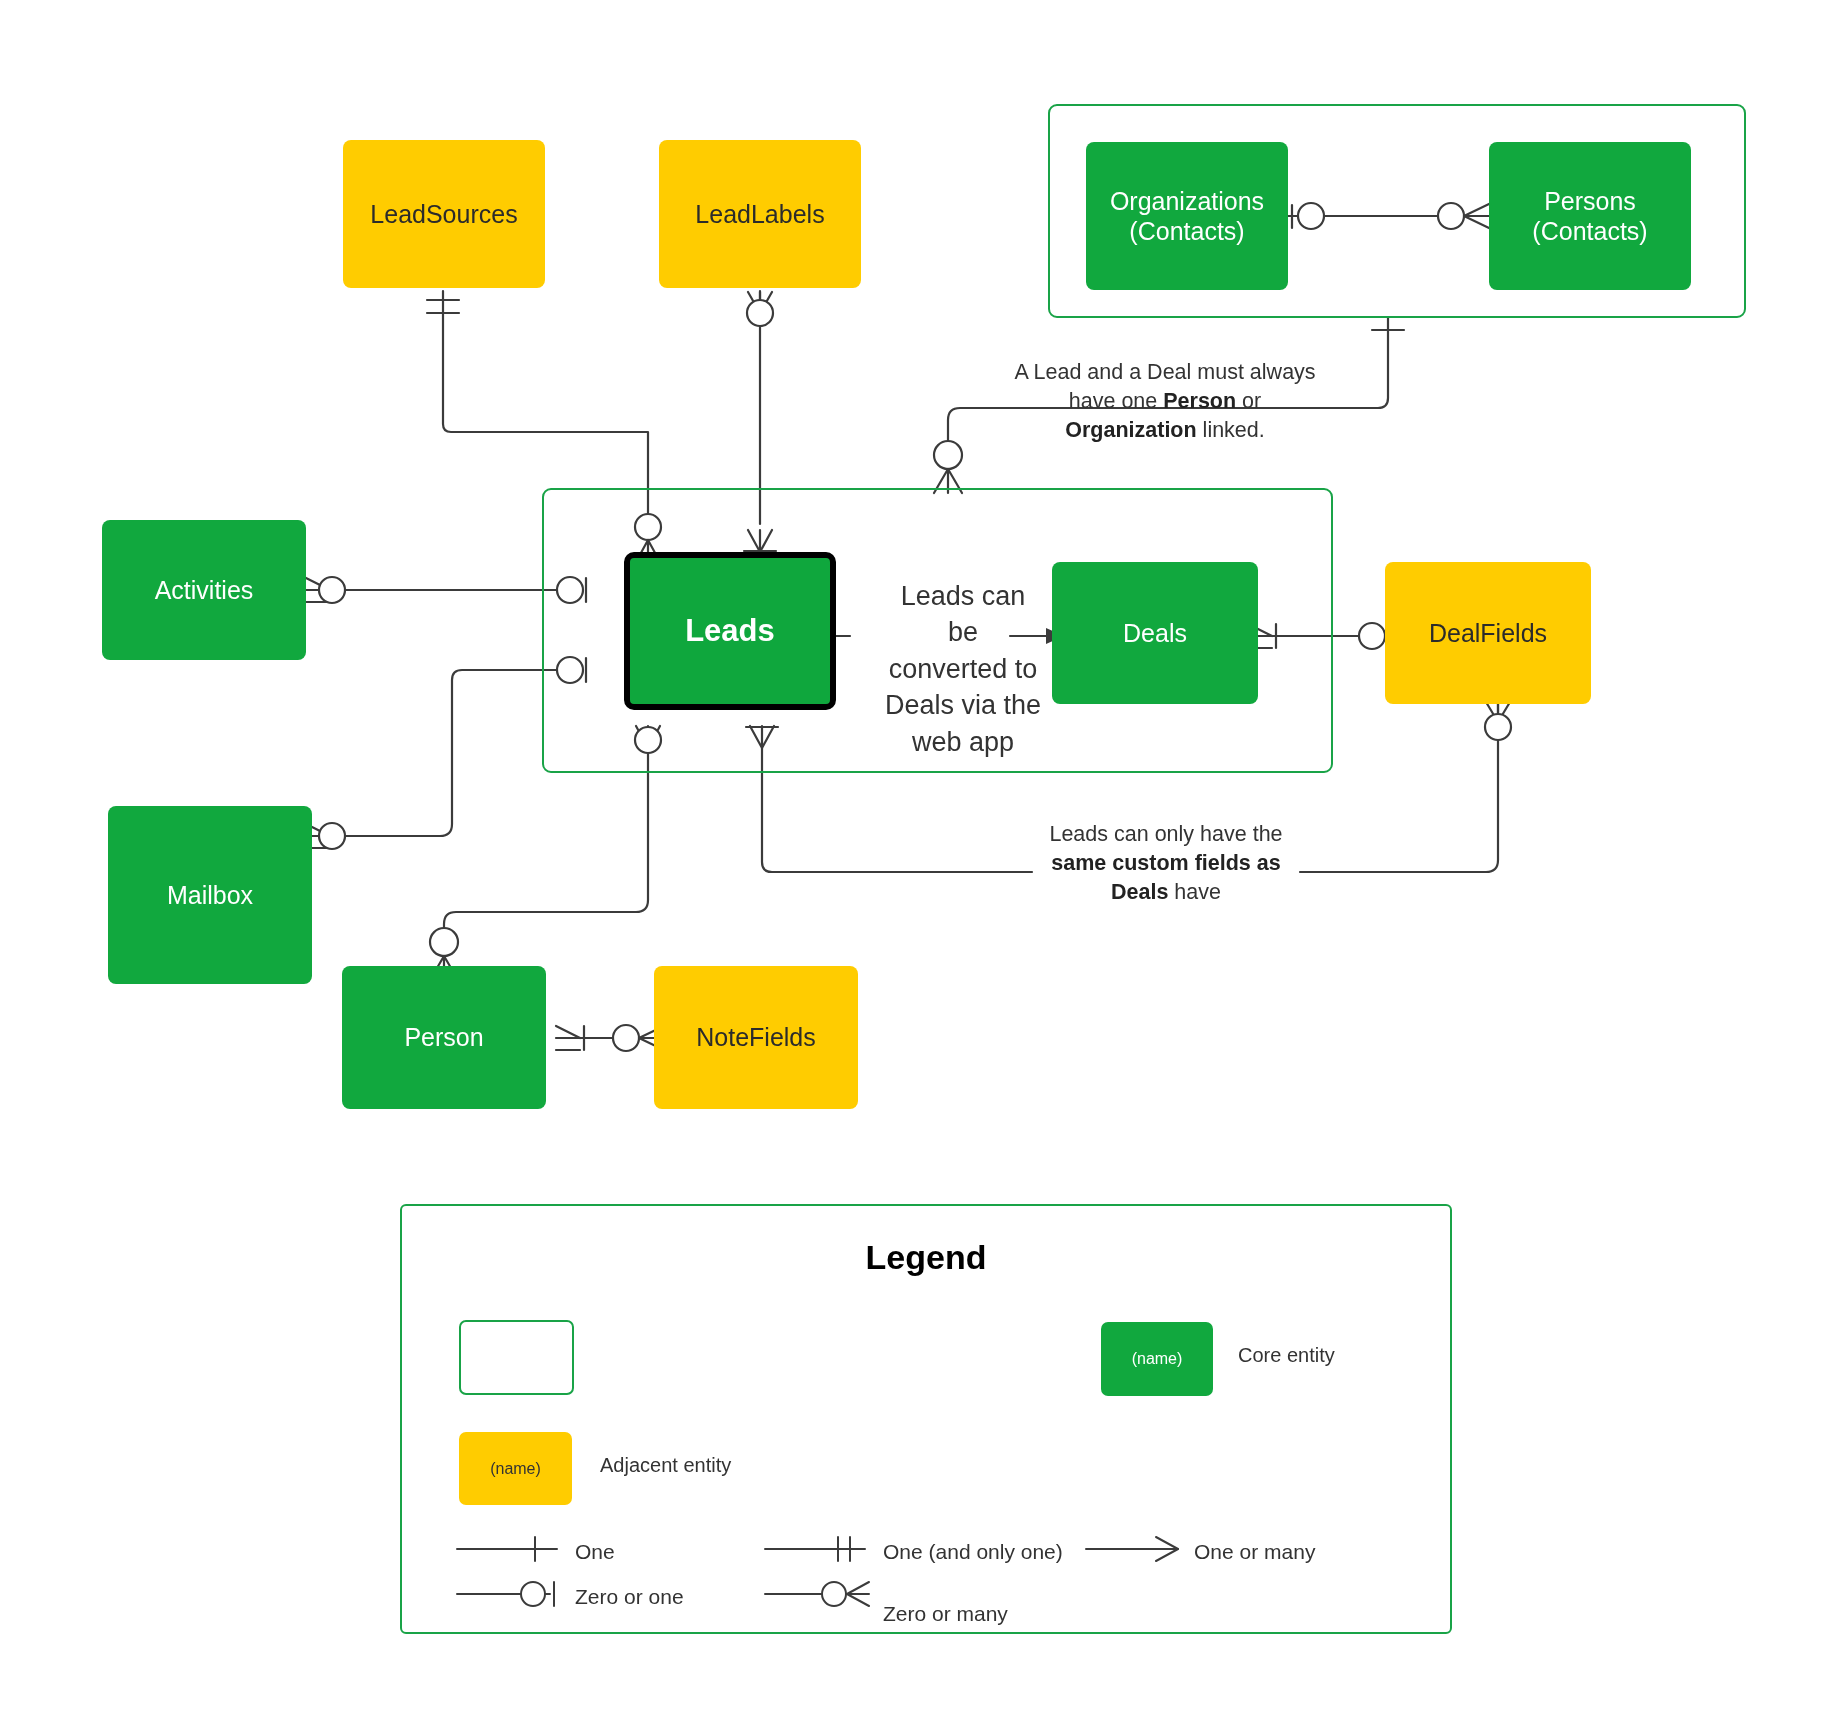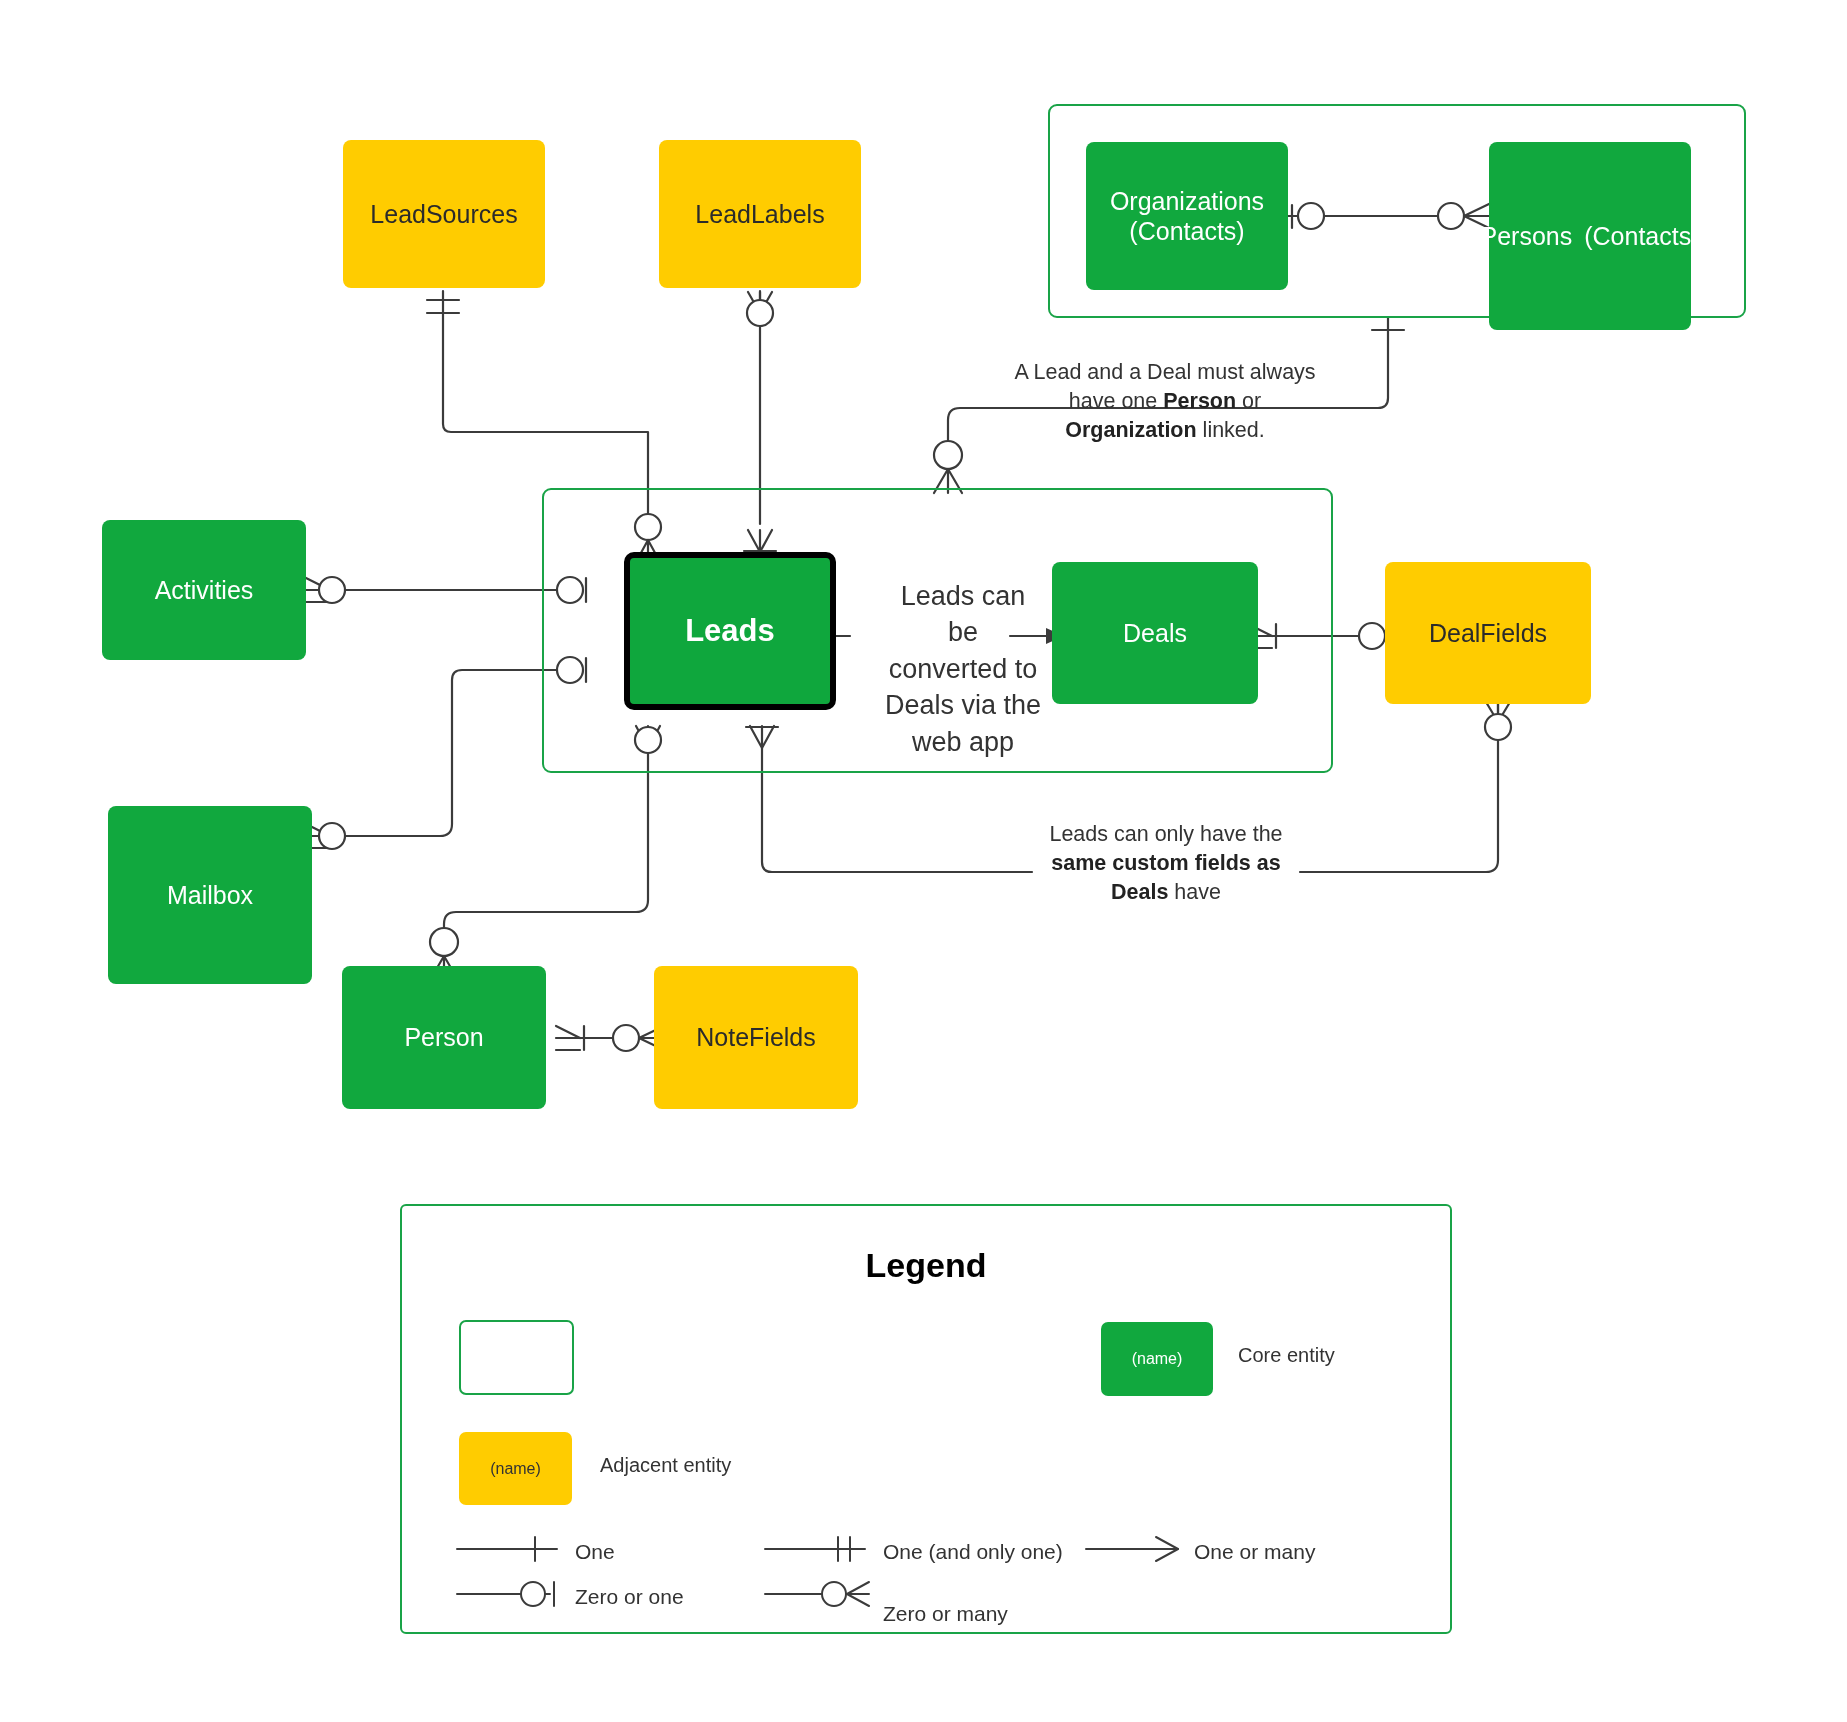--- a/index.html
+++ b/index.html
@@ -122,21 +122,21 @@
 
   <div class="ent adj" style="left:659px;top:140px;width:202px;height:148px;">
     <span class="lbl">LeadLabels</span>
   </div>
 
   <div class="ent core" style="left:1086px;top:142px;width:202px;height:148px;flex-direction:column;">
     <span class="lbl" style="padding:0 6px;">Organizations</span>
     <span class="lbl" style="padding:0 6px;">(Contacts)</span>
   </div>
 
-  <div class="ent core" style="left:1489px;top:142px;width:202px;height:188px;flex-direction:row;align-items:center;">
+  <div class="ent core" style="left:1489px;top:142px;width:202px;height:148px;flex-direction:column;align-items:center;">
     <span class="lbl" style="padding:0 6px;">Persons</span>
     <span class="lbl" style="padding:0 6px;">(Contacts)</span>
   </div>
 
   <div class="ent core" style="left:102px;top:520px;width:204px;height:140px;">
     <span class="lbl">Activities</span>
   </div>
 
   <div class="ent core" style="left:108px;top:766px;width:204px;height:178px;margin-top:40px;">
     <span class="lbl">Mailbox</span>
@@ -176,21 +176,21 @@
   </div>
 
   <div class="note" style="left:1032px;top:820px;width:268px;">
     <div><span>Leads can only have the</span></div>
     <div><b>same custom fields as</b></div>
     <div><b>Deals</b><span> have</span></div>
   </div>
 
   <div id="legend" style="left:400px;top:1204px;width:1052px;height:430px;">
 
-    <div id="legend-title" style="left:0;top:40px;">Legend</div>
+    <div id="legend-title" style="left:0;top:32px;">Legend</div>
 
     <div class="lg-swatch hollow" style="left:57px;top:114px;width:115px;height:75px;"></div>
 
     <div class="lg-swatch green" style="left:699px;top:116px;width:112px;height:74px;">
       <span>(name)</span>
     </div>
     <div class="lg-card-text" style="left:836px;top:136px;width:260px;">
       <div><span>Core entity</span></div>
     </div>
 

